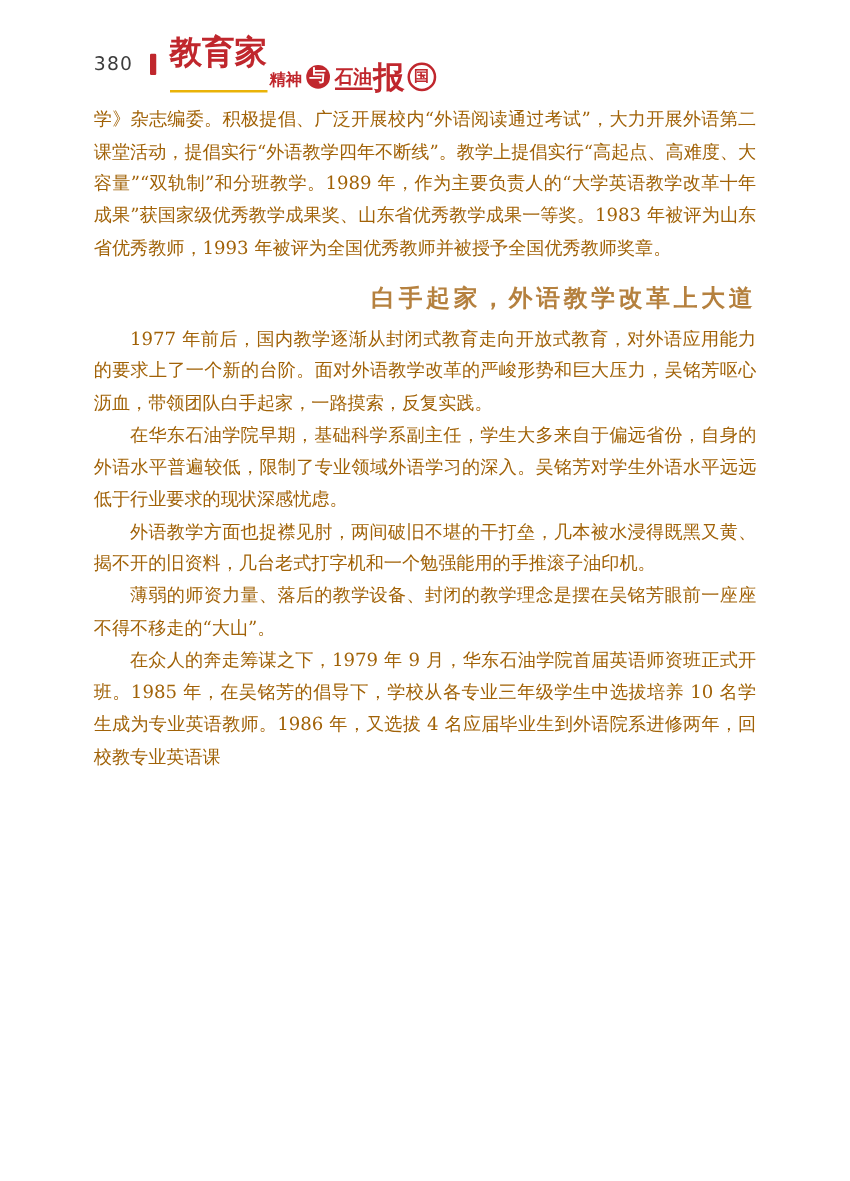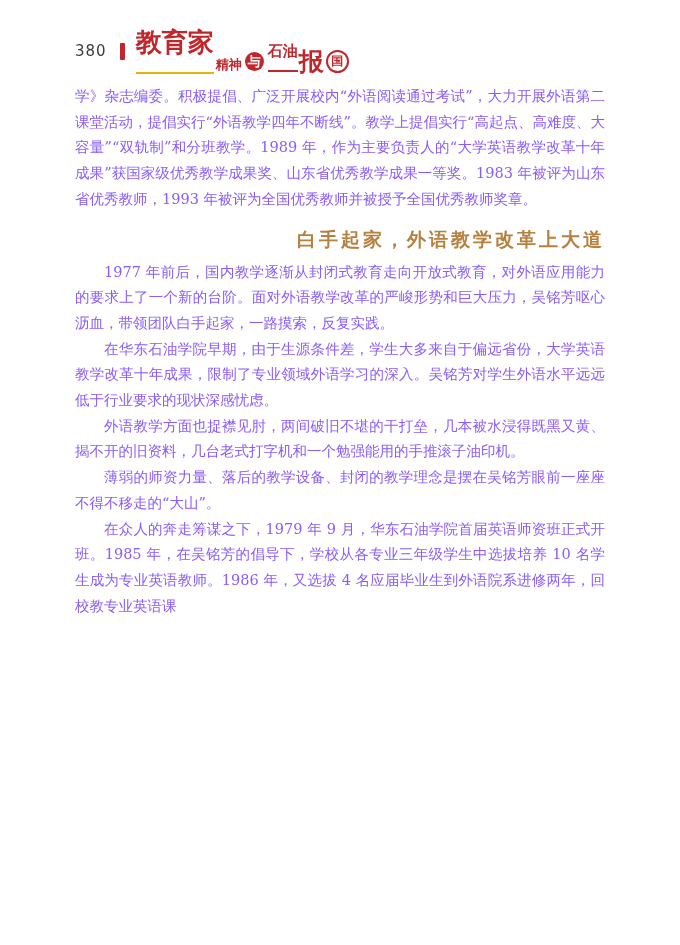--- a/index.html
+++ b/index.html
@@ -53,21 +53,21 @@
   .logo-small {
     font-size: 13px;
     line-height: 1;
     margin: 0 1px 3px 2px;
   }
   .logo-small-underline {
     font-size: 15px;
     line-height: 1;
     margin: 0 1px 2px 2px;
     border-bottom: 2px solid #c0272d;
-    padding-bottom: 11px;
+    padding-bottom: 1px;
   }
   .logo-circle-filled {
     display: inline-flex;
     align-items: center;
     justify-content: center;
     width: 19px;
     height: 19px;
     border-radius: 50%;
     background: #c0272d;
     color: #ffffff;
@@ -97,21 +97,21 @@
   .content {
     position: absolute;
     top: 84px;
     left: 75px;
     width: 530px;
   }
   .body-text p {
     margin: 0;
     font-size: 14.5px;
     line-height: 25.7px;
-    color: #8b5cf6;
+    color: #a16207;
     text-align: justify;
     text-indent: 2em;
   }
   .body-text.continuation p:first-child {
     text-indent: 0;
   }
   .section-heading {
     margin: 13px 0 8px 0;
     text-align: right;
     font-size: 19px;
@@ -141,20 +141,20 @@
 
   <main class="content">
     <div class="body-text continuation">
         <p>学》杂志编委。积极提倡、广泛开展校内“外语阅读通过考试”，大力开展外语第二课堂活动，提倡实行“外语教学四年不断线”。教学上提倡实行“高起点、高难度、大容量”“双轨制”和分班教学。1989 年，作为主要负责人的“大学英语教学改革十年成果”获国家级优秀教学成果奖、山东省优秀教学成果一等奖。1983 年被评为山东省优秀教师，1993 年被评为全国优秀教师并被授予全国优秀教师奖章。</p>
       </div>
 
     <h2 class="section-heading">白手起家，外语教学改革上大道</h2>
 
     <div class="body-text">
         <p>1977 年前后，国内教学逐渐从封闭式教育走向开放式教育，对外语应用能力的要求上了一个新的台阶。面对外语教学改革的严峻形势和巨大压力，吴铭芳呕心沥血，带领团队白手起家，一路摸索，反复实践。</p>
-        <p>在华东石油学院早期，由于生源条件差，学生大多来自于偏远省份，大学英语教学改革十年成果，限制了专业领域外语学习的深入。吴铭芳对学生外语水平远远低于行业要求的现状深感忧虑。</p>
+        <p>在华东石油学院早期，基础科学系副主任，学生大多来自于偏远省份，自身的外语水平普遍较低，限制了专业领域外语学习的深入。吴铭芳对学生外语水平远远低于行业要求的现状深感忧虑。</p>
         <p>外语教学方面也捉襟见肘，两间破旧不堪的干打垒，几本被水浸得既黑又黄、揭不开的旧资料，几台老式打字机和一个勉强能用的手推滚子油印机。</p>
         <p>薄弱的师资力量、落后的教学设备、封闭的教学理念是摆在吴铭芳眼前一座座不得不移走的“大山”。</p>
         <p>在众人的奔走筹谋之下，1979 年 9 月，华东石油学院首届英语师资班正式开班。1985 年，在吴铭芳的倡导下，学校从各专业三年级学生中选拔培养 10 名学生成为专业英语教师。1986 年，又选拔 4 名应届毕业生到外语院系进修两年，回校教专业英语课</p>
       </div>
   </main>
 
 </div>
 
 </body></html>

